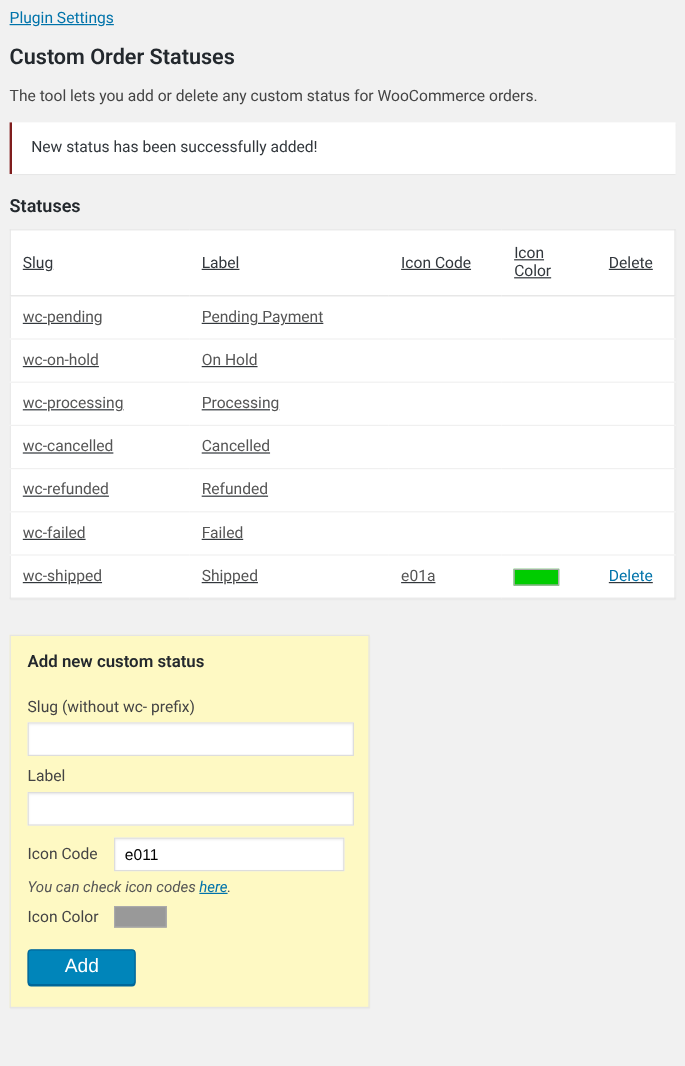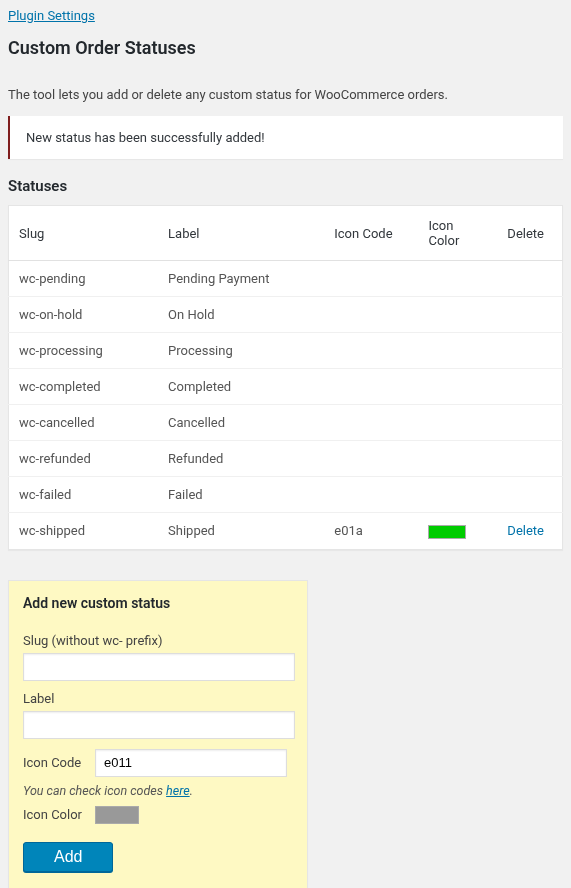--- a/index.html
+++ b/index.html
@@ -14,21 +14,21 @@
     .plugin-link {
       color: #0073aa;
       font-size: 13px;
       display: inline-block;
       margin-bottom: 14px;
     }
     h2 {
       font-size: 18px;
       font-weight: 600;
       color: #23282d;
-      margin-bottom: 29px;
+      margin-bottom: 15px;
     }
     .description {
       font-size: 13px;
       color: #444;
       margin-bottom: 14px;
     }
     .notice {
       background: #fff;
       border-left: 2px solid #7f1d1d;
       padding: 14px 16px;
@@ -42,20 +42,21 @@
       color: #23282d;
       margin-bottom: 10px;
     }
     .table {
       width: 100%;
       background: #fff;
       border: 1px solid #e5e5e5;
       border-collapse: collapse;
       box-shadow: 0 1px 1px rgba(0,0,0,0.04);
       margin-bottom: 30px;
+      text-decoration: underline;
     }
     .table th {
       text-align: left;
       font-weight: 400;
       color: #32373c;
       padding: 12px 10px;
       border-bottom: 1px solid #e1e1e1;
       font-size: 13px;
     }
     .table th:last-child { text-align: right; padding-right: 18px; }
@@ -186,27 +187,20 @@
         <td></td>
       </tr>
       <tr>
         <td>wc-processing</td>
         <td>Processing</td>
         <td></td>
         <td></td>
         <td></td>
       </tr>
       <tr>
-        <td>wc-completed</td>
-        <td>Completed</td>
-        <td></td>
-        <td></td>
-        <td></td>
-      </tr>
-      <tr>
         <td>wc-cancelled</td>
         <td>Cancelled</td>
         <td></td>
         <td></td>
         <td></td>
       </tr>
       <tr>
         <td>wc-refunded</td>
         <td>Refunded</td>
         <td></td>

